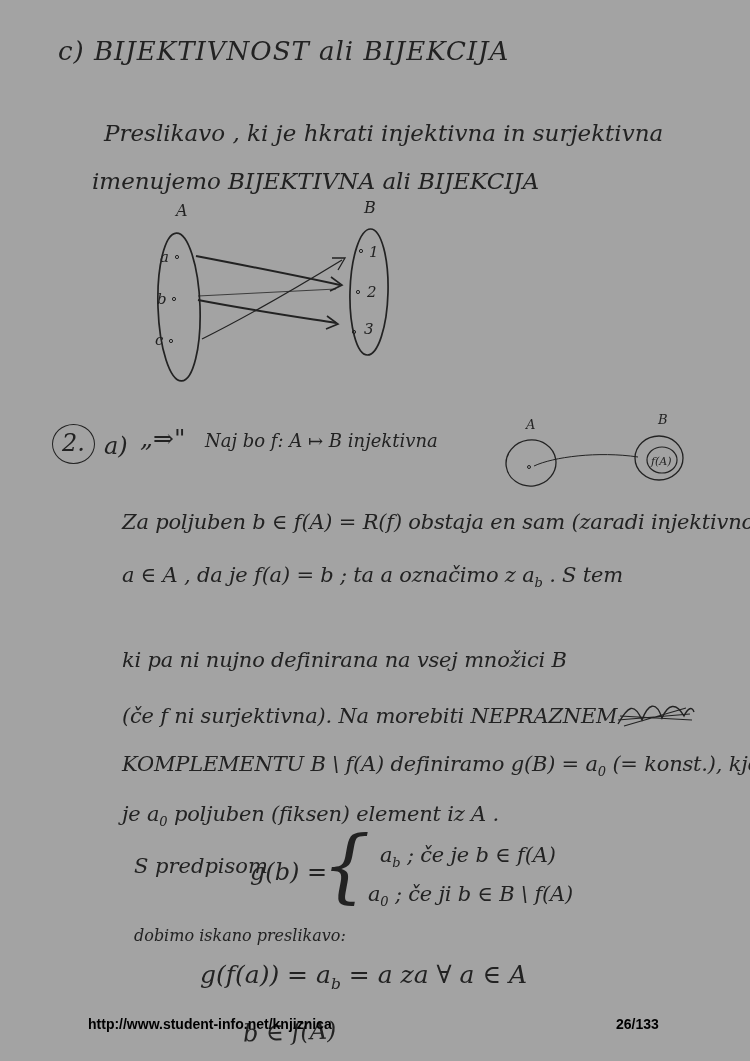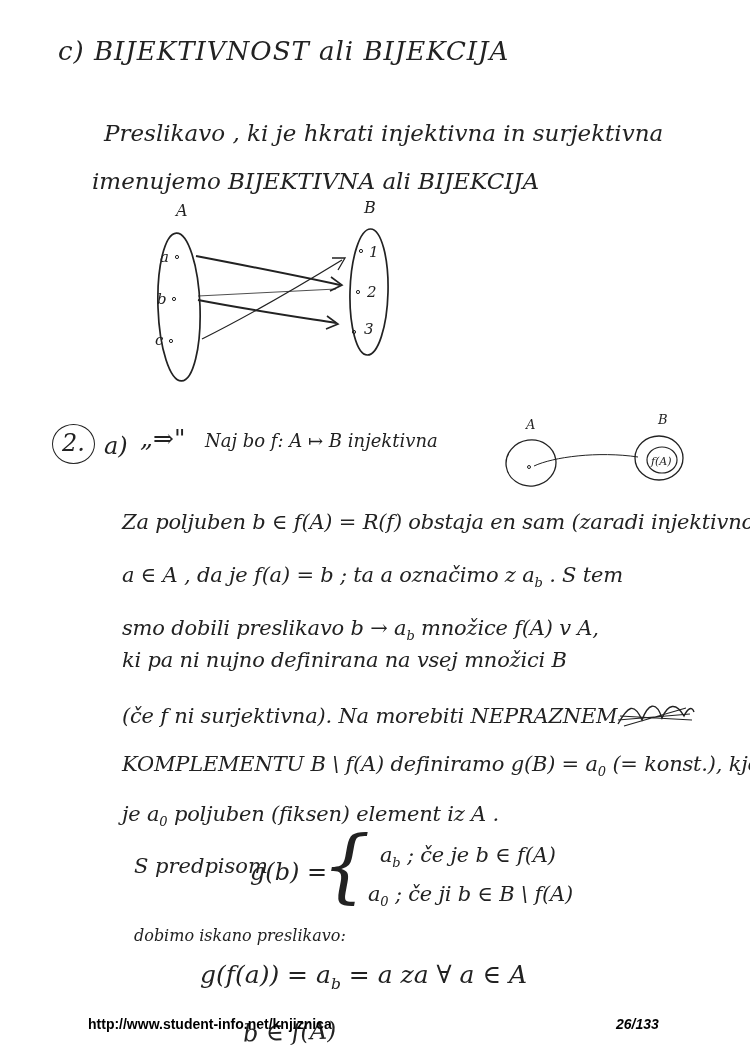--- a/index.html
+++ b/index.html
@@ -1,18 +1,18 @@
 <!DOCTYPE html>
 <html><head>
 <meta charset="utf-8">
 <style>
   html,body { margin:0; padding:0; background:#e8e8e6; }
   .page {
     position:relative; width:750px; height:1061px; margin:0 auto;
-    background:#ffffff; overflow:hidden;
+    background:#a3a3a3; overflow:hidden;
     font-family:"DejaVu Serif", serif; color:#1f1f1f;
   }
   .abs { position:absolute; white-space:nowrap; }
   .hw { font-family:"DejaVu Serif", serif; font-style:italic; color:#222; }
   .hw sub { font-size:0.62em; font-style:italic; }
   .title { font-size:26px; letter-spacing:1px; }
   .intro { font-size:23px; }
   .bodyline { font-size:21px; letter-spacing:-0.2px; }
   .circled-num {
     display:inline-block; border:1.6px solid #222; border-radius:50%;
@@ -85,21 +85,20 @@
     <ellipse cx="33" cy="50" rx="25" ry="23" stroke-width="1.3" transform="rotate(-8 33 50)"></ellipse>
     <circle cx="31" cy="54" r="1.5" fill="#222"></circle>
     <path d="M36,53 C55,44 100,38 140,44" stroke-width="1"></path>
     <ellipse cx="161" cy="45" rx="24" ry="22" stroke-width="1.3"></ellipse>
     <ellipse cx="164" cy="47" rx="15" ry="13" stroke-width="1.2"></ellipse>
     <text x="153" y="52" font-size="11">f(A)</text>
   </svg>
 
   <div class="abs hw bodyline" style="left:122px; top:510px;">Za poljuben b ∈ f(A) = R(f) obstaja en sam (zaradi injektivnosti</div>
   <div class="abs hw bodyline" style="left:122px; top:563px;"><span>a ∈ A , da je f(a) = b ;  ta a označimo z a</span><sub>b</sub><span> .  S tem</span></div>
-  <div class="abs hw bodyline" style="left:122px; top:616px;"><span>smo dobili preslikavo b → a</span><sub>b</sub><span>  množice f(A) v A,</span></div>
   <div class="abs hw bodyline" style="left:122px; top:648px;">ki pa ni nujno definirana na vsej množici B</div>
   <div class="abs hw bodyline" style="left:122px; top:704px;">(če f ni surjektivna). Na morebiti NEPRAZNEM</div>
 
   <svg class="abs" style="left:616px; top:698px;" width="80" height="32" viewBox="0 0 80 32">
     <path d="M2,26 C12,8 18,4 26,22 C32,6 40,2 46,20 C52,6 60,4 68,18 C72,10 76,8 78,14" stroke-width="1.4"></path>
     <path d="M4,18 L76,22 M2,22 L74,16 M8,28 L70,10" stroke-width="1.1"></path>
   </svg>
 
   <div class="abs hw bodyline" style="left:122px; top:752px;"><span>KOMPLEMENTU   B \ f(A) definiramo g(B) = a</span><sub>0</sub><span> (= konst.), kjer</span></div>
   <div class="abs hw bodyline" style="left:122px; top:802px;"><span>je a</span><sub>0</sub><span> poljuben (fiksen) element iz A .</span></div>
@@ -109,15 +108,15 @@
   <div class="abs hw brace" style="left:322px; top:828px;">{</div>
   <div class="abs hw bodyline" style="left:380px; top:843px;"><span>a</span><sub>b</sub><span> ;  če je b ∈ f(A)</span></div>
   <div class="abs hw bodyline" style="left:368px; top:882px;"><span>a</span><sub>0</sub><span> ;  če ji b ∈ B \ f(A)</span></div>
 
   <div class="abs hw" style="left:134px; top:926px; font-size:16px;">dobimo iskano preslikavo:</div>
   <div class="abs hw" style="left:200px; top:960px; font-size:25px;"><span>g(f(a)) = a</span><sub>b</sub><span> = a    za ∀ a ∈ A</span></div>
 
   <div class="abs hw stray" style="left:243px; top:1018px; font-size:24px;">b ∈ f(A)</div>
 
   <a class="abs footer-url" style="left:88px; top:1016px;" href="#">http://www.student-info.net/knjiznica</a>
-  <div class="abs footer-pages" style="left:616px; top:1016px;font-style:italic;">26/133</div>
+  <div class="abs footer-pages" style="left:616px; top:1016px;">26/133</div>
 
 </div>
 
 </body></html>

